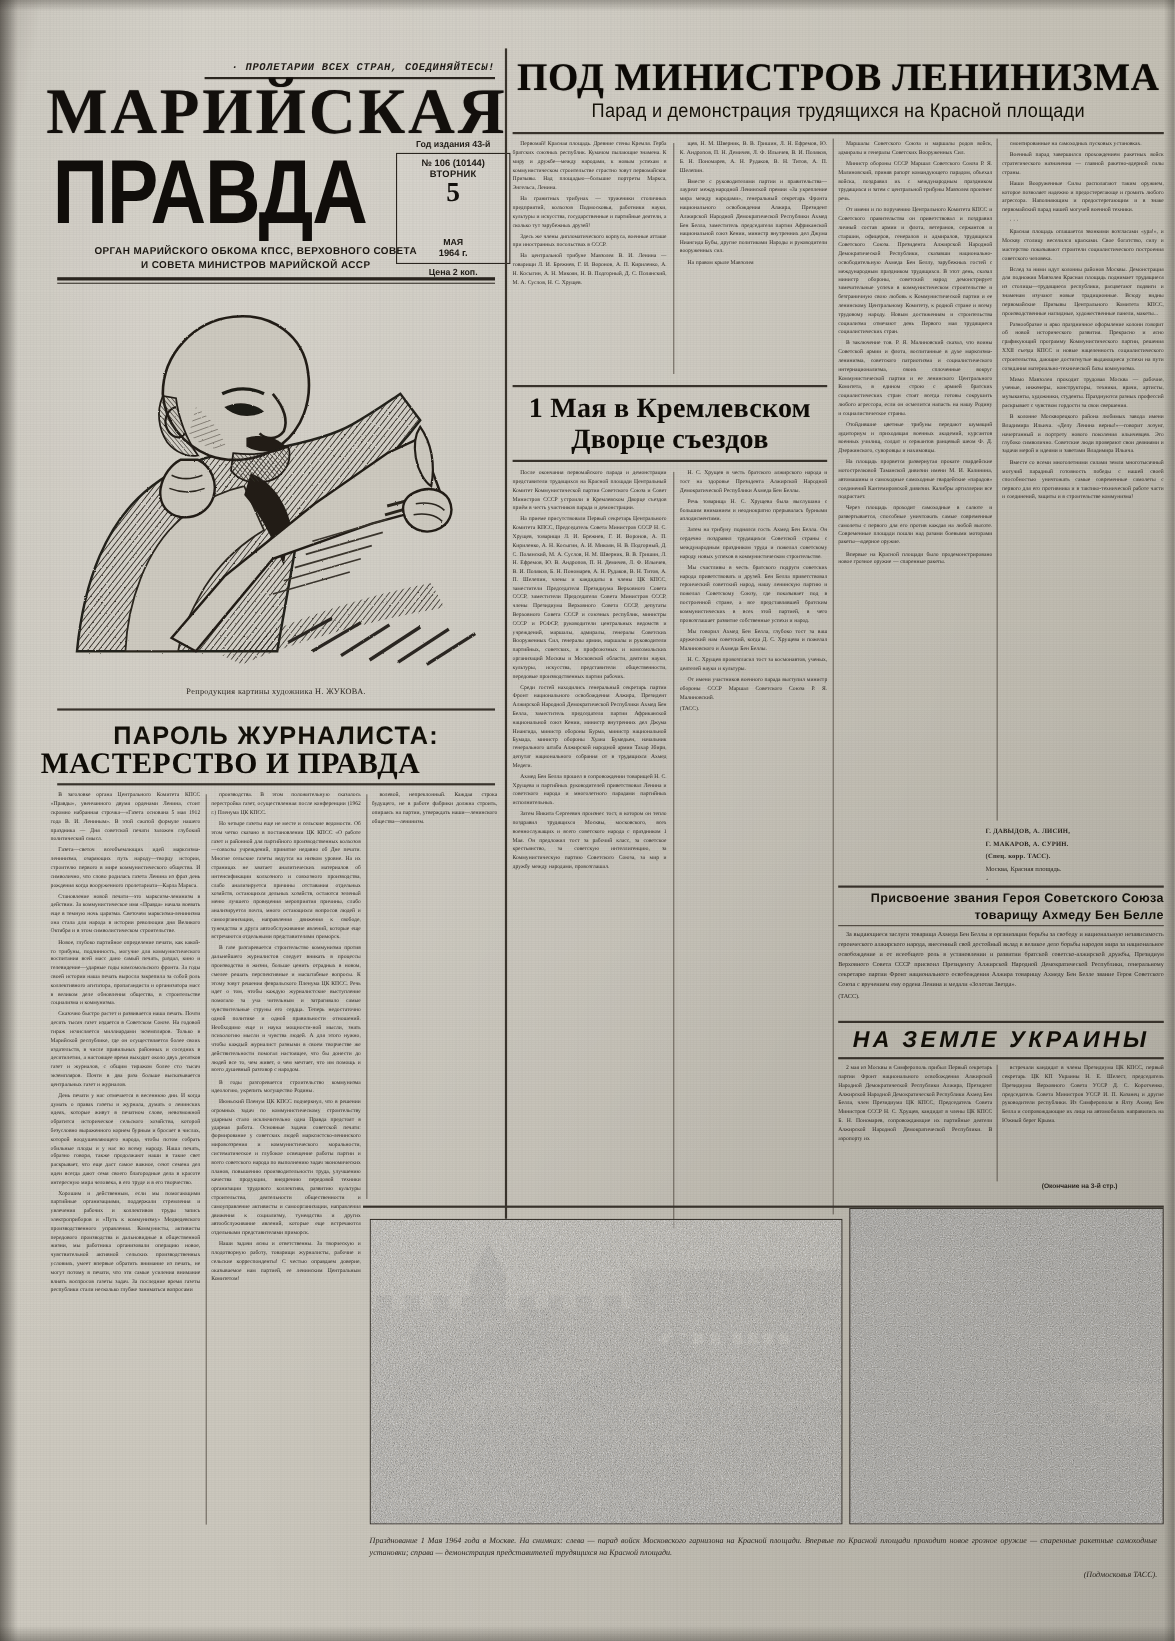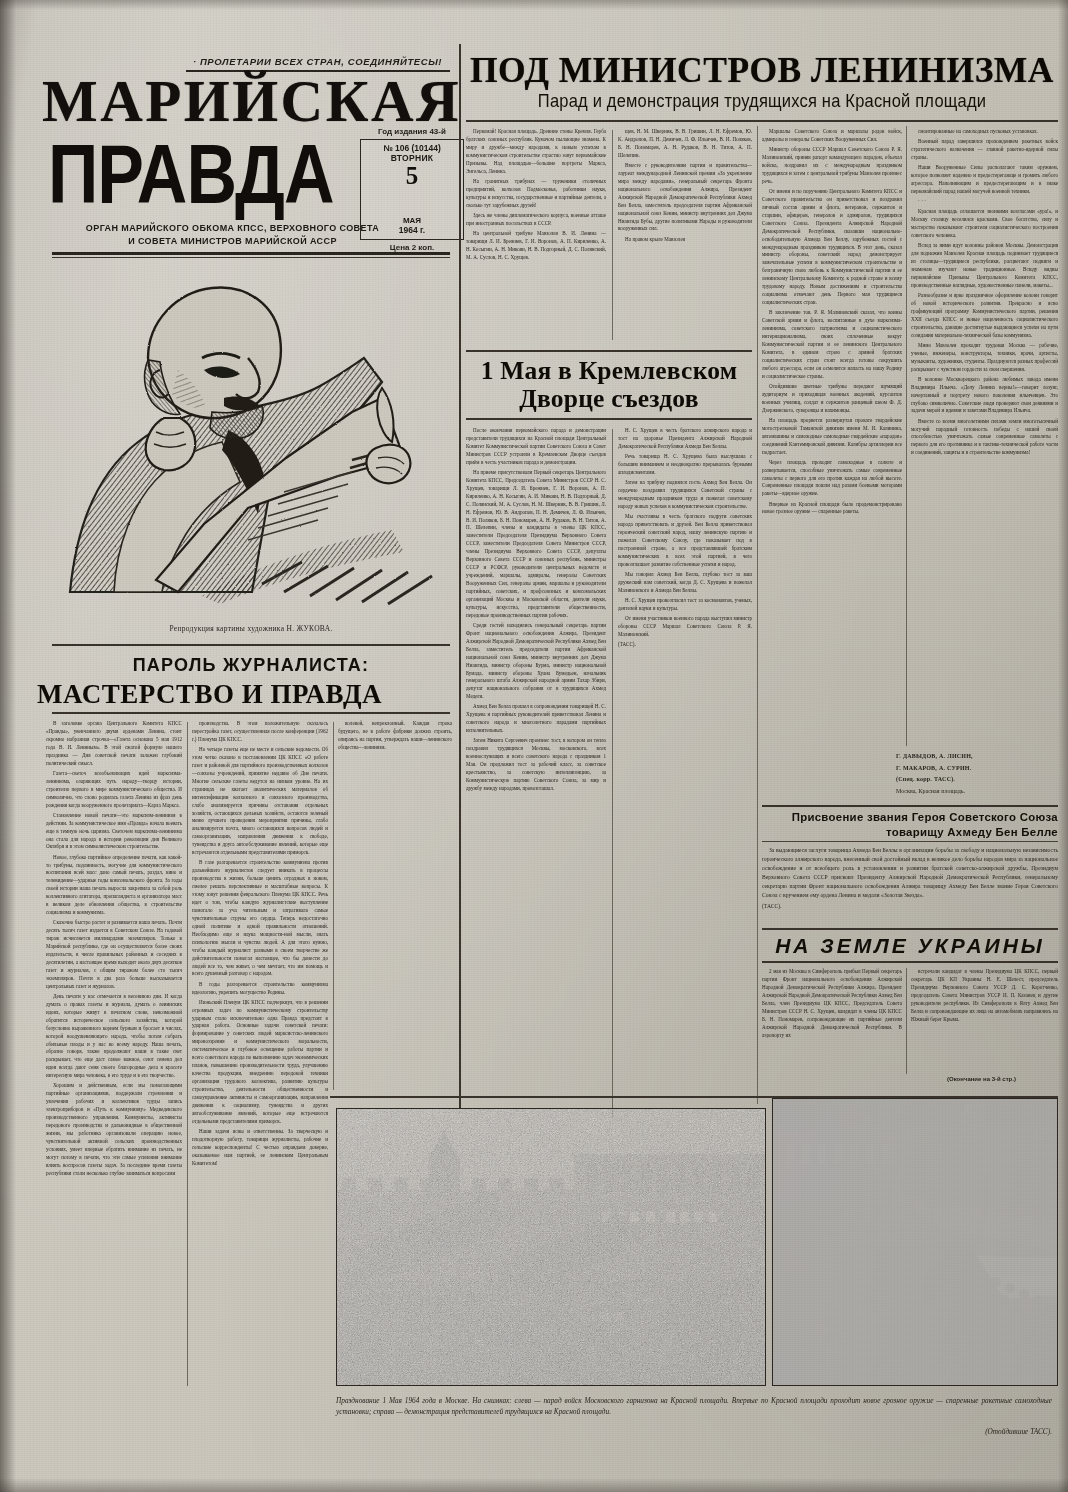--- a/index.html
+++ b/index.html
@@ -33,23 +33,23 @@
   #edgeT{position:absolute;left:0;top:0;width:100%;height:10px;
     background:linear-gradient(180deg,rgba(40,36,30,.30),rgba(40,36,30,0));pointer-events:none;}
   #edgeB{position:absolute;left:0;bottom:0;width:100%;height:14px;
     background:linear-gradient(0deg,rgba(40,36,30,.35),rgba(40,36,30,0));pointer-events:none;}
 
   .abs{position:absolute;}
 
   
   #slogan{
     left:185px; top:56px; width:265px;
-    font-family:Liberation Sans, sans-serif;
+    font-family:Liberation Mono, monospace;
     font-size:9.5px; font-weight:bold; font-style:italic;
-    letter-spacing:.6px; text-align:center; color:#211d18;
+    letter-spacing:.6px; text-align:right; color:#211d18;
   }
   #sloganRule{left:186px; top:70px; width:264px; height:2px; background:#2a251f;}
   #title1{
     left:42px; top:72px; width:410px;
     font-family:"Liberation Serif", serif;
     font-size:59px; font-weight:bold; letter-spacing:2.5px;
     color:#120f0c; line-height:1;
     text-shadow:0 0 1px rgba(20,16,12,.5);
   }
   #title2{
@@ -88,21 +88,21 @@
   #leninCap{
     left:52px; top:624px; width:398px;
     font-family:"Liberation Serif",serif; font-size:7.5px;
     letter-spacing:.3px; text-align:center; color:#2a251f;
   }
   #leftRule1{left:52px; top:644px; width:398px; height:1.5px; background:#39332c;}
 
   
   #lh1{
     left:52px; top:655px; width:398px;
-    font-family:"Liberation Sans",sans-serif; font-size:18px; font-weight:bold;
+    font-family:"Liberation Sans",sans-serif; font-size:23px; font-weight:bold;
     letter-spacing:1.2px; text-align:center; color:#131009;
   }
   #lh2{
     left:37px; top:679px; width:398px;
     font-family:"Liberation Serif",serif; font-size:27px; font-weight:bold;
     letter-spacing:.5px; text-align:left; color:#0f0c07;
   }
   #leftRule2{left:52px; top:712px; width:398px; height:1.5px; background:#39332c;}
 
   
@@ -747,20 +747,20 @@
             <circle cx="204" cy="254" r="8"></circle>
           <circle cx="240" cy="260" r="8"></circle>
             <circle cx="274" cy="254" r="8"></circle>
         </g>
       </g>
       <rect x="0" y="0" width="286" height="288" fill="none" stroke="#2c2720" stroke-width="2"></rect>
     </svg>
   </div>
 
   <div class="abs" id="photoCap">Празднование 1 Мая 1964 года в Москве. На снимках: слева — парад войск Московского гарнизона на Красной площади. Впервые по Красной площади проходит новое грозное оружие — спаренные ракетные самоходные установки; справа — демонстрация представителей трудящихся на Красной площади.</div>
-  <div class="abs" id="photoCapSrc" style="top:1427px;"><span>(Отойдившие ТАСС).</span></div>
+  <div class="abs" id="photoCapSrc" style="top:1427px;"><span>(Подмосковья ТАСС).</span></div>
 
   <div id="grain"></div>
   <div id="edgeL"></div>
   <div id="edgeR"></div>
   <div id="edgeT"></div>
   <div id="edgeB"></div>
 </div>
 
 </body></html>

